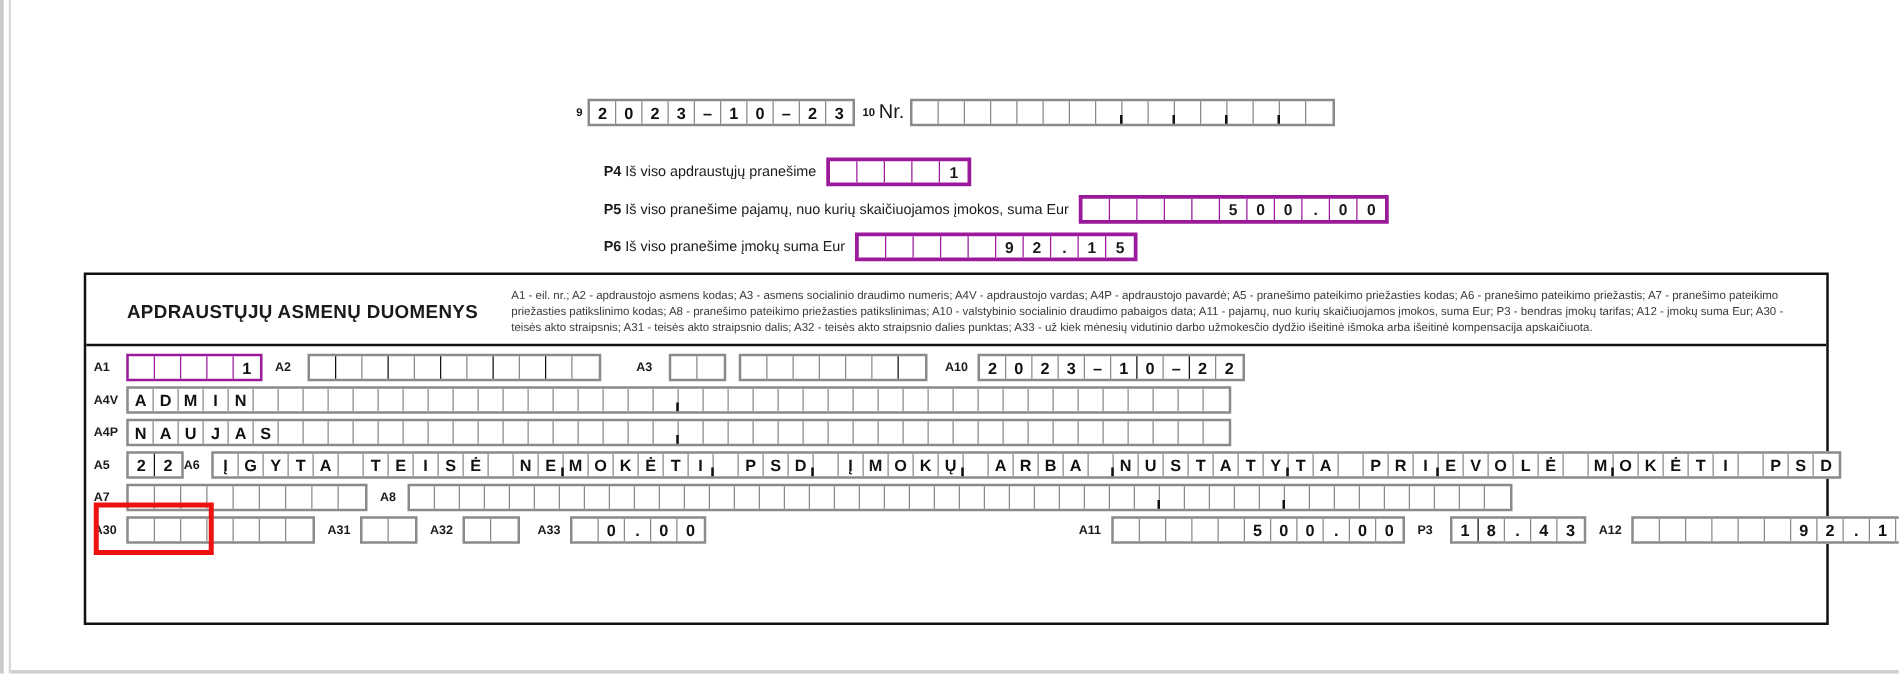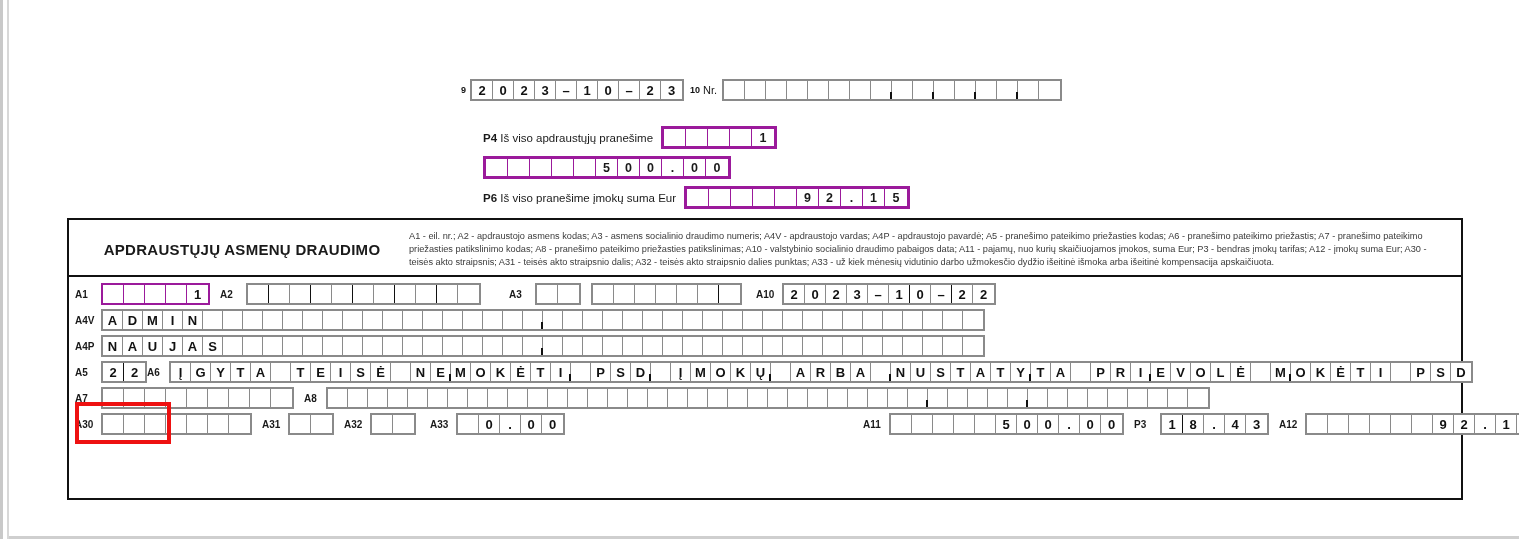--- a/index.html
+++ b/index.html
@@ -37,21 +37,21 @@
   .grid .c.tick::after {
     content:""; position:absolute; right:-1px; bottom:0; width:2px; height:7px; background:#111;
   }
   .grid.purple { border-color: #9b1a9b; }
   .grid.purple .c { border-right-color: #9b1a9b; }
 
   
   .dateline { position: absolute; left: 452px; top: 79px; display: flex; align-items: center; }
   .dateline .num9 { font-size: 9px; font-weight: bold; margin-right: 4px; color:#111; }
   .dateline .num10 { font-size: 9px; font-weight: bold; margin: 0 3px 0 6px; color:#111; }
-  .dateline .nrlbl { font-size: 11px; margin-right: 5px; }
+  .dateline .nrlbl { font-size: 16px; margin-right: 5px; }
 
   
   .psum { position: absolute; right: 36px; top: 126px; width: 1000px; }
   .prow { display: flex; align-items: center; justify-content: flex-start; margin-bottom: 7px; }
   .prow .plabel { font-size: 11.5px; text-align: right; margin-right: 8px; white-space: nowrap; }
   .prow .plabel b { font-size: 11.5px; }
   .pbox { display:flex; border: 3px solid #9b1a9b; background:#fff; }
   .pbox .c {
     width: 22px; height: 17px; border-right: 1px solid #9b1a9b;
     display:flex; align-items:center; justify-content:center;
@@ -148,20 +148,24 @@
       <div class="pbox" id="p4box">
           <div class="c" style="width: 22px;"></div>
           <div class="c" style="width: 22px;"></div>
           <div class="c" style="width: 22px;"></div>
           <div class="c" style="width: 22px;"></div>
           <div class="c" style="width: 22px;">1</div>
         </div>
     </div>
 
     <div class="prow">
+      <div class="plabel">
+        <b>P5</b>
+        <span>Iš viso pranešime pajamų, nuo kurių skaičiuojamos įmokos, suma Eur</span>
+      </div>
       <div class="pbox" id="p5box">
           <div class="c" style="width: 22px;"></div>
           <div class="c" style="width: 22px;"></div>
           <div class="c" style="width: 22px;"></div>
           <div class="c" style="width: 22px;"></div>
           <div class="c" style="width: 22px;"></div>
           <div class="c" style="width: 22px;">5</div>
           <div class="c" style="width: 22px;">0</div>
           <div class="c" style="width: 22px;">0</div>
           <div class="c" style="width: 22px;">.</div>
@@ -187,21 +191,21 @@
           <div class="c" style="width: 22px;">1</div>
           <div class="c" style="width: 22px;">5</div>
         </div>
     </div>
 
   </div>
 
   <div class="maintable">
 
     <div class="mt-head">
-      <div class="htitle">APDRAUSTŲJŲ ASMENŲ DRAUDIMO</div>
+      <div class="htitle">APDRAUSTŲJŲ ASMENŲ DUOMENYS</div>
       <div class="hlegend">A1 - eil. nr.; A2 - apdraustojo asmens kodas; A3 - asmens socialinio draudimo numeris; A4V - apdraustojo vardas; A4P - apdraustojo pavardė; A5 - pranešimo pateikimo priežasties kodas; A6 - pranešimo pateikimo priežastis; A7 - pranešimo pateikimo priežasties patikslinimo kodas; A8 - pranešimo pateikimo priežasties patikslinimas; A10 - valstybinio socialinio draudimo pabaigos data; A11 - pajamų, nuo kurių skaičiuojamos įmokos, suma Eur; P3 - bendras įmokų tarifas; A12 - įmokų suma Eur; A30 - teisės akto straipsnis; A31 - teisės akto straipsnio dalis; A32 - teisės akto straipsnio dalies punktas; A33 - už kiek mėnesių vidutinio darbo užmokesčio dydžio išeitinė išmoka arba išeitinė kompensacija apskaičiuota.</div>
     </div>
     <div class="mt-rule"></div>
 
     <div class="rows">
 
       <div class="r">
         <span class="lbl">A1</span>
         <div class="grid purple" id="g-a1">
             <div class="c" style="width: 21px;"></div>

